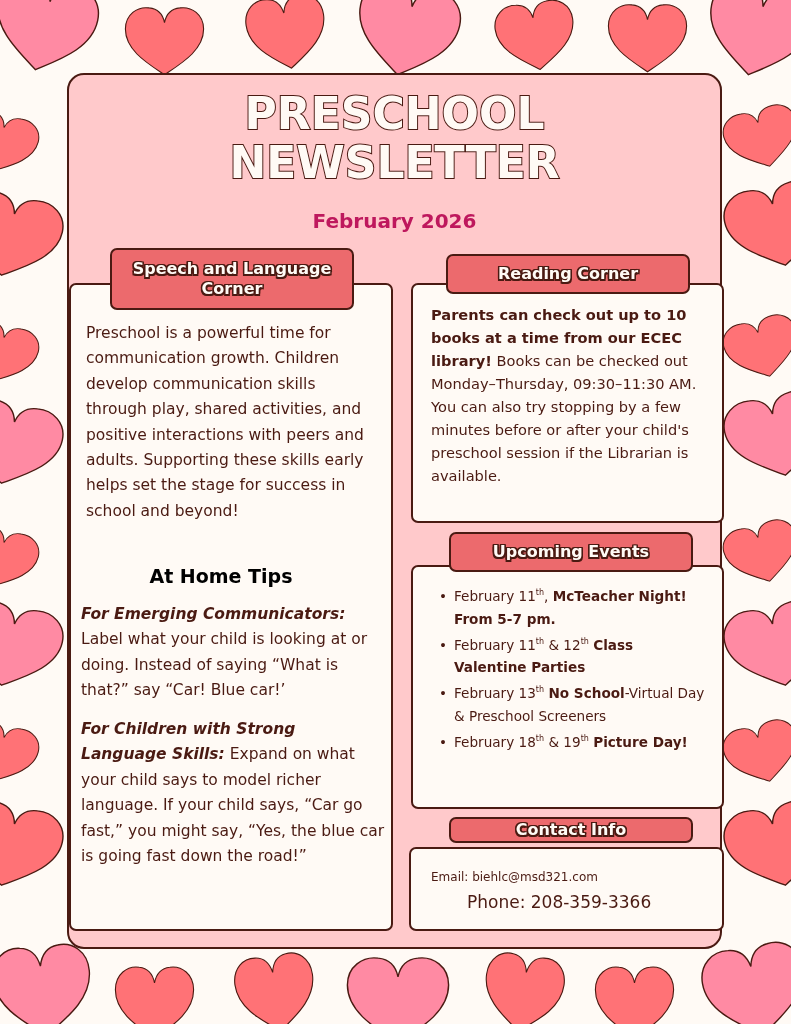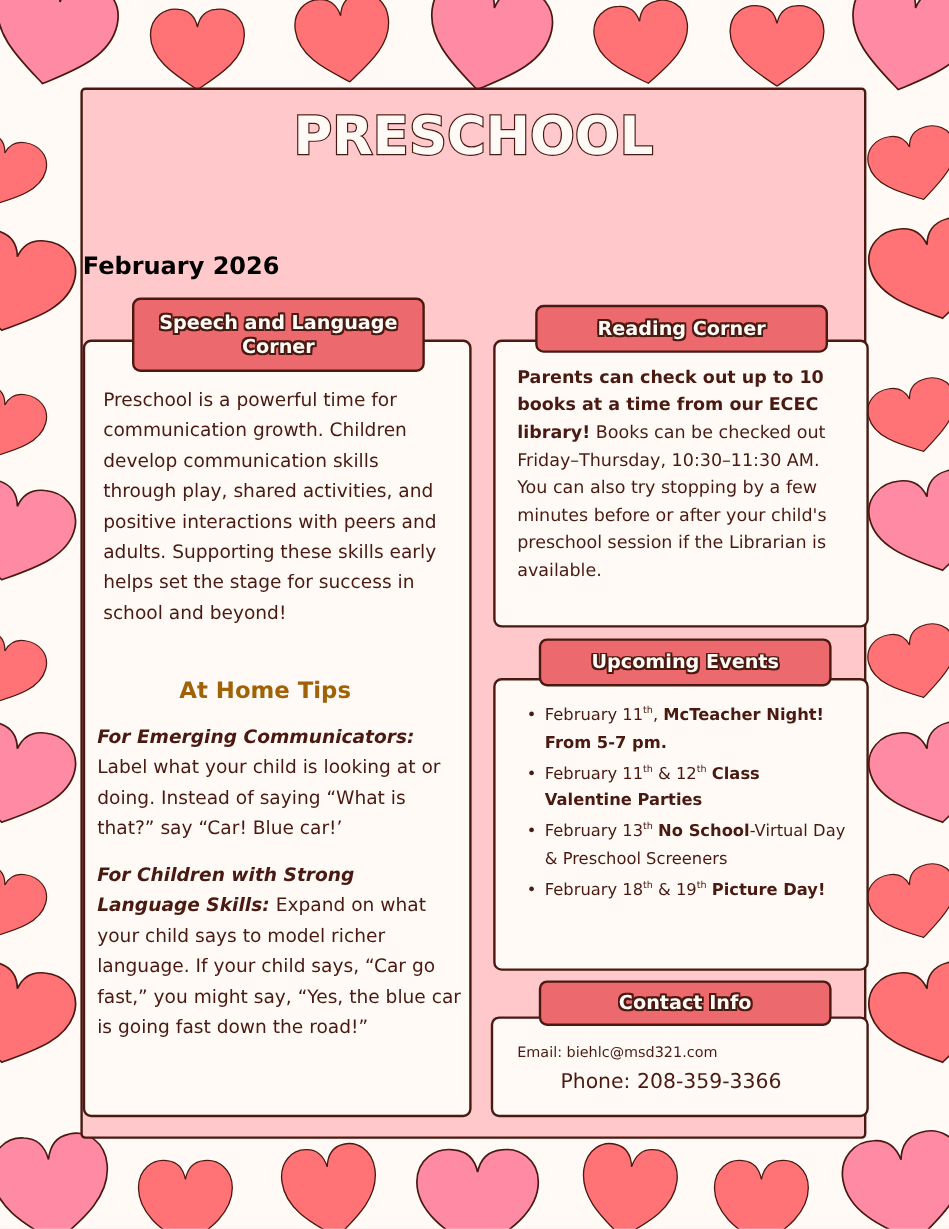--- a/index.html
+++ b/index.html
@@ -7,35 +7,35 @@
     width:791px; height:1024px; overflow:hidden; position:relative;
     background:#fffaf5;
     font-family:"DejaVu Sans", sans-serif;
     color:#4a1a12;
   }
   .heart { position:absolute; }
   .heart svg { display:block; width:100%; height:100%; overflow:visible; }
 
   .panel {
     position:absolute; left:67px; top:73px; width:655px; height:876px;
-    background:#ffc9cb; border:2px solid #4a1a12; border-radius:4px;
+    background:#ffc9cb; border:2px solid #4a1a12; border-radius:17px;
     box-sizing:border-box;
   }
   .title {
     position:absolute; left:0; right:0; top:14px; text-align:center;
     font-family:"DejaVu Sans", sans-serif; font-weight:bold;
     font-size:44px; line-height:49px; letter-spacing:0px;
     color:#fffaf5;
     -webkit-text-stroke:2px #4a1a12;
     paint-order:stroke fill;
   }
   .date {
-    position:absolute; left:0; right:0; top:134px; text-align:left;
+    position:absolute; left:0; right:0; top:134px; text-align:center;
     font-family:"DejaVu Sans", sans-serif; font-weight:bold; font-size:20px;
-    color:#000000;
+    color:#be185d;
   }
   .box {
     position:absolute; background:#fffaf5; border:2px solid #4a1a12;
     border-radius:7px; box-sizing:border-box;
   }
   .tab {
     position:absolute; background:#ec6a6d; border:2px solid #4a1a12;
     border-radius:7px; box-sizing:border-box; text-align:left;
     font-family:"DejaVu Sans", sans-serif; font-weight:bold;
     color:#fffaf5; font-size:16px; line-height:20px;
@@ -45,21 +45,21 @@
       0 1.5px 0 #4a1a12, 0 -1.5px 0 #4a1a12,
       1.5px 0 0 #4a1a12, -1.5px 0 0 #4a1a12;
     display:flex; align-items:center; justify-content:center;
   }
   .txt {
     font-family:"DejaVu Sans", sans-serif; font-size:15.5px; line-height:25.4px;
     color:#4a1a12;
   }
   .tips-title {
     position:absolute; left:0; width:300px; text-align:center;
-    font-weight:bold; font-size:19px; color:#a16207;
+    font-weight:bold; font-size:19px; color:#000000;
   }
   .tip-label { font-weight:bold; font-style:italic; }
   ul.events { list-style:none; margin:0; padding:0; }
   ul.events li {
     position:relative; padding-left:19px; font-size:13.6px; line-height:22.5px;
     margin-bottom:3.5px;
   }
   ul.events li::before {
     content:"•"; position:absolute; left:4px; top:0;
   }
@@ -218,53 +218,54 @@
     <div class="heart" style="left: 700px; top: 940px; width: 110px; height: 100px; transform: rotate(-10deg);">
       <svg viewBox="0 0 100 92" preserveAspectRatio="none">
         <path d="M50 88 C30 74 4 58 4 32 C4 14 18 4 32 6 C42 7 48 14 50 24 C52 14 58 7 68 6 C82 4 96 14 96 32 C96 58 70 74 50 88 Z" fill="#ff8aa3" stroke="#4a1a12" stroke-width="1.3"></path>
       </svg>
     </div>
   </div>
 
 <div class="panel">
   <div class="title">
     <div>PRESCHOOL</div>
+    <div>NEWSLETTER</div>
   </div>
   <div class="date">February 2026</div>
 
   <div class="box" style="left:0px; top:208px; width:324px; height:648px;">
     <div class="txt" style="position:absolute; left:15px; top:36px; width:295px;">Preschool is a powerful time for communication growth. Children develop communication skills through play, shared activities, and positive interactions with peers and adults. Supporting these skills early helps set the stage for success in school and beyond!</div>
     <div class="tips-title" style="left:0; top:280px;">At Home Tips</div>
     <div class="txt" style="position:absolute; left:10px; top:432px; width:305px;">
       <span class="tip-label">For Children with Strong Language Skills:</span><span> Expand on what your child says to model richer language. If your child says, “Car go fast,” you might say, “Yes, the blue car is going fast down the road!”</span>
     </div>
     <div class="txt" style="position:absolute; left:10px; top:317px; width:305px;">
       <span class="tip-label">For Emerging Communicators:</span><span> Label what your child is looking at or doing. Instead of saying “What is that?” say “Car! Blue car!’</span>
     </div>
   </div>
   <div class="tab" style="left:41px; top:173px; width:244px; height:62px; flex-direction:column;">
     <div>Speech and Language</div>
     <div>Corner</div>
   </div>
 
   <div class="box" style="left:342px; top:208px; width:313px; height:240px;">
     <div class="txt" style="position:absolute; left:18px; top:18px; width:280px; font-size:14.6px; line-height:23px;">
-      <b>Parents can check out up to 10 books at a time from our ECEC library!</b><span> Books can be checked out Friday–Thursday, 10:30–11:30 AM. You can also try stopping by a few minutes before or after your child's preschool session if the Librarian is available.</span>
+      <b>Parents can check out up to 10 books at a time from our ECEC library!</b><span> Books can be checked out Monday–Thursday, 09:30–11:30 AM. You can also try stopping by a few minutes before or after your child's preschool session if the Librarian is available.</span>
     </div>
   </div>
   <div class="tab" style="left:377px; top:179px; width:244px; height:40px;">Reading Corner</div>
 
   <div class="box" style="left:342px; top:490px; width:313px; height:244px;padding-left:41px;">
     <ul class="events txt" style="position:absolute; left:22px; top:18px; width:270px;">
       <li><span>February 11</span><sup>th</sup><span>, </span><b>McTeacher Night! From 5-7 pm.</b></li>
       <li><span>February 11</span><sup>th</sup><span> &amp; 12</span><sup>th</sup><span> </span><b>Class Valentine Parties</b></li>
       <li><span>February 13</span><sup>th</sup><span> </span><b>No School</b><span>-Virtual Day &amp; Preschool Screeners</span></li>
       <li><span>February 18</span><sup>th</sup><span> &amp; 19</span><sup>th</sup><span> </span><b>Picture Day!</b></li>
     </ul>
   </div>
   <div class="tab" style="left:380px; top:457px; width:244px; height:40px;">Upcoming Events</div>
 
   <div class="box" style="left:340px; top:772px; width:315px; height:84px;">
     <div class="txt" style="position:absolute; left:20px; top:16px; font-size:12px; line-height:25px;">Email: biehlc@msd321.com</div>
     <div class="txt" style="position:absolute; left:20px; top:41px; font-size:17px; line-height:25px;margin-left:36px;">Phone: 208-359-3366</div>
   </div>
-  <div class="tab" style="left:380px; top:742px; width:244px; height:38px;">Contact Info</div>
+  <div class="tab" style="left:380px; top:742px; width:244px; height:26px;">Contact Info</div>
 </div>
 
 </body></html>

